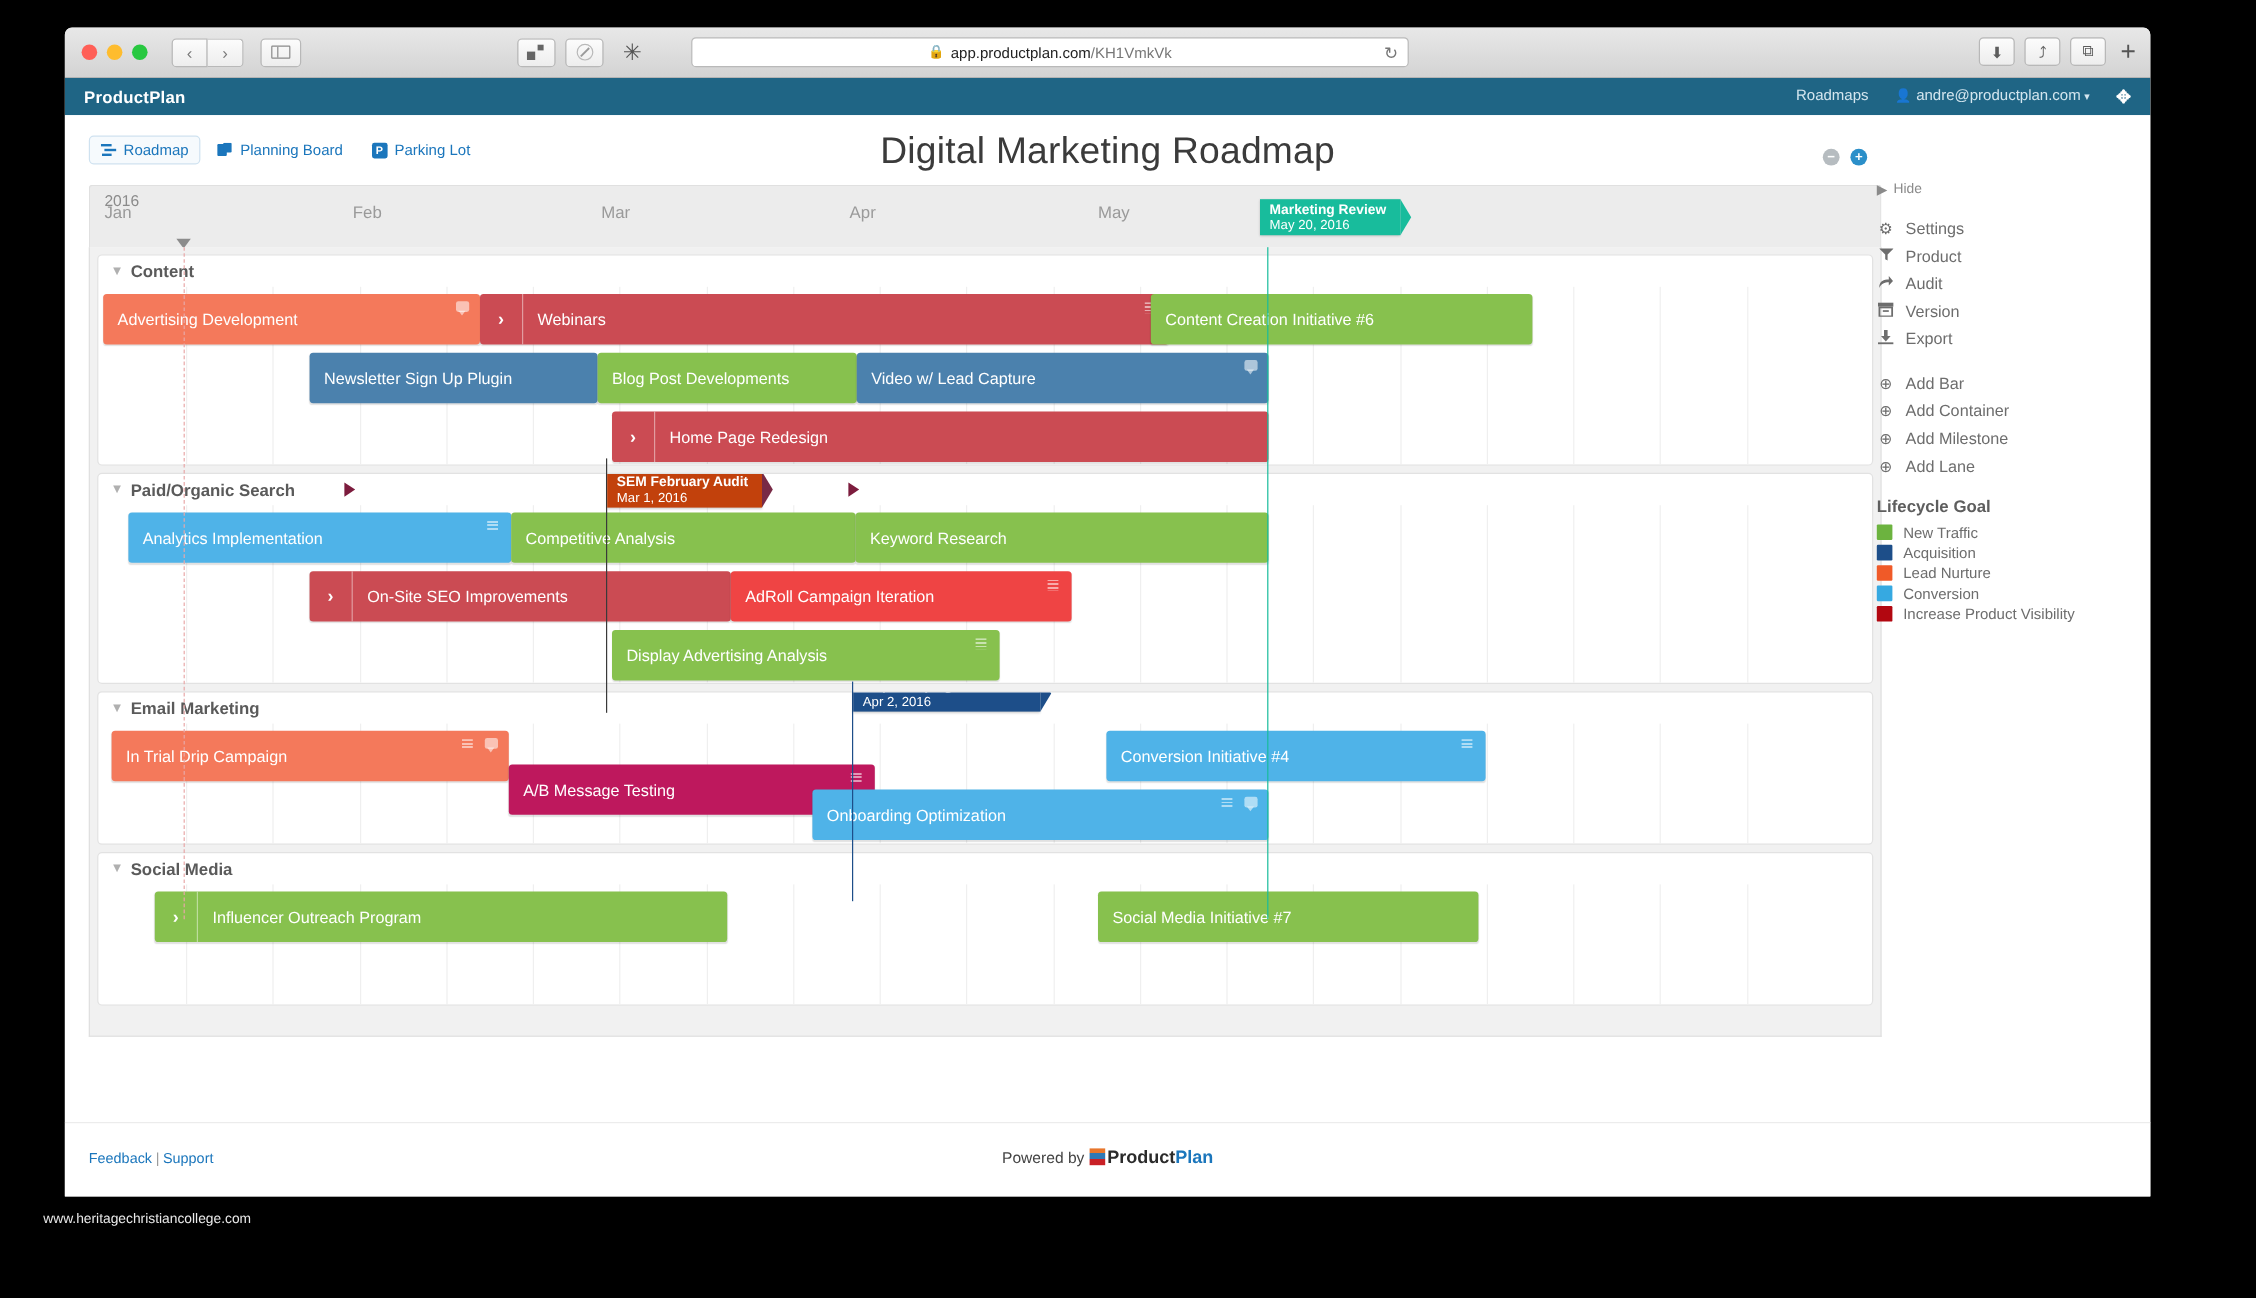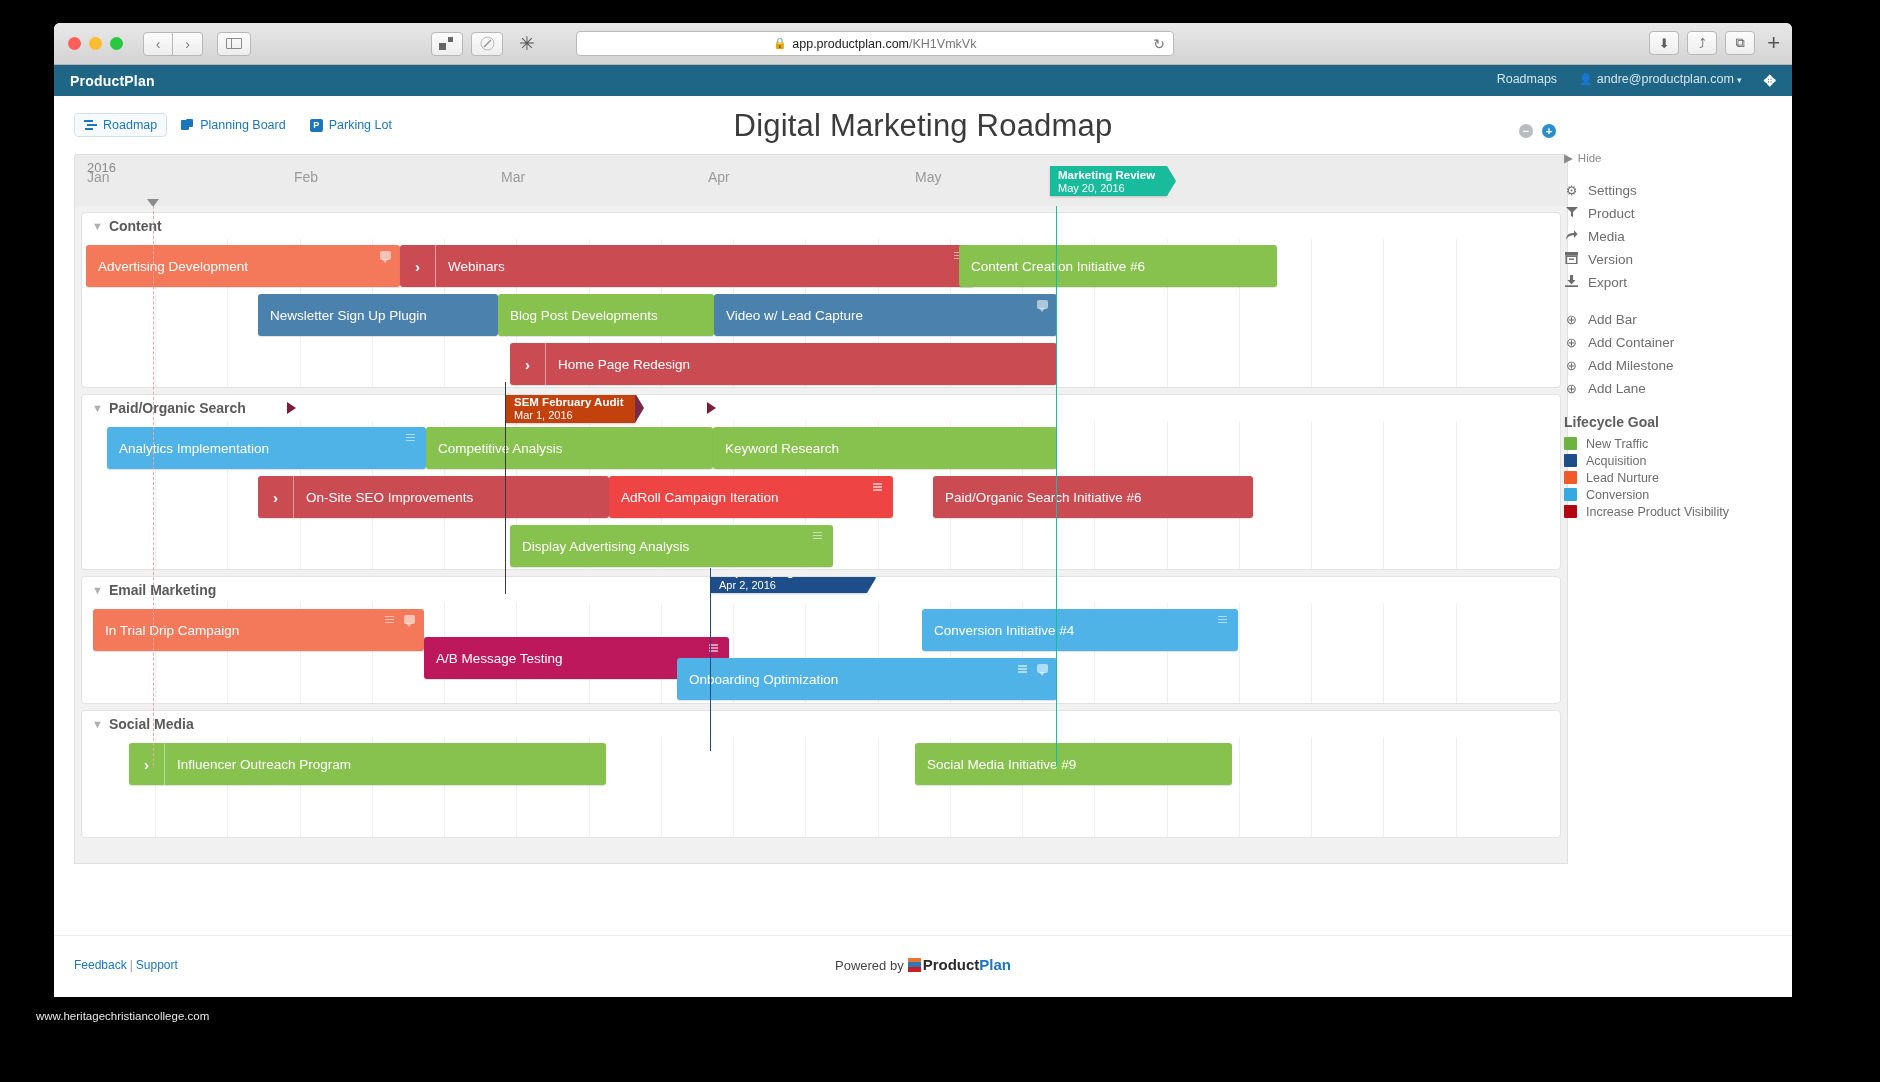--- a/index.html
+++ b/index.html
@@ -455,23 +455,20 @@
             </div>
 
             <div class="bar" style="left:176px; top:81px; width:351px; background:#cb4b53;">
               <span class="handle">›</span>
               <span class="label">On-Site SEO Improvements</span>
             </div>
             <div class="bar" style="left:527px; top:81px; width:284px; background:#ef4444;">
               <span class="label">AdRoll Campaign Iteration</span>
               <span class="grip"></span>
             </div>
-            <div class="bar" style="left:851px; top:81px; width:320px; background:#cb4b53;">
-              <span class="label">Paid/Organic Search Initiative #6</span>
-            </div>
 
             <div class="bar" style="left:428px; top:130px; width:323px; background:#87c14e;">
               <span class="label">Display Advertising Analysis</span>
               <span class="grip"></span>
             </div>
 
             <div class="flag" style="left:424px; top:-2px; background:#c2410c; color:#782a46;">
               <div class="t1" style="color:#fff">SEM February Audit</div>
               <div class="t2" style="color:#fff">Mar 1, 2016</div>
             </div>
@@ -554,21 +551,21 @@
               <div class="gl" style="left:1229px"></div>
                 <div class="gl" style="left:1301px"></div>
               <div class="gl" style="left:1374px"></div>
             </div>
 
             <div class="bar" style="left:47px; top:32px; width:477px; background:#87c14e;">
               <span class="handle">›</span>
               <span class="label">Influencer Outreach Program</span>
             </div>
             <div class="bar" style="left:833px; top:32px; width:317px; background:#87c14e;">
-              <span class="label">Social Media Initiative #9</span>
+              <span class="label">Social Media Initiative #7</span>
             </div>
           </div>
 
         </div>
       </div>
 
       <div class="rsidebar">
         <div class="hide-row">
           <span>▶</span>
           <span>Hide</span>
@@ -585,21 +582,21 @@
             </svg>
           </span>
           <span>Product</span>
         </div>
         <div class="menu-item">
           <span class="mi">
             <svg width="13" height="12" viewBox="0 0 13 12" aria-hidden="true">
               <path d="M1 11 C1 5 5 4 9 4 L9 1 L12.5 5.2 L9 9 L9 6.2 C5.5 6.2 2.6 7.3 1 11 Z" fill="#6d6d6d"></path>
             </svg>
           </span>
-          <span>Media</span>
+          <span>Audit</span>
         </div>
         <div class="menu-item">
           <span class="mi">
             <svg width="13" height="12" viewBox="0 0 13 12" aria-hidden="true">
               <rect x="0" y="0" width="13" height="3.5" fill="#6d6d6d"></rect>
               <rect x="1.2" y="4.2" width="10.6" height="7.5" fill="none" stroke="#6d6d6d" stroke-width="1.5"></rect>
               <rect x="4" y="6.5" width="5" height="1.4" fill="#6d6d6d"></rect>
             </svg>
           </span>
           <span>Version</span>

